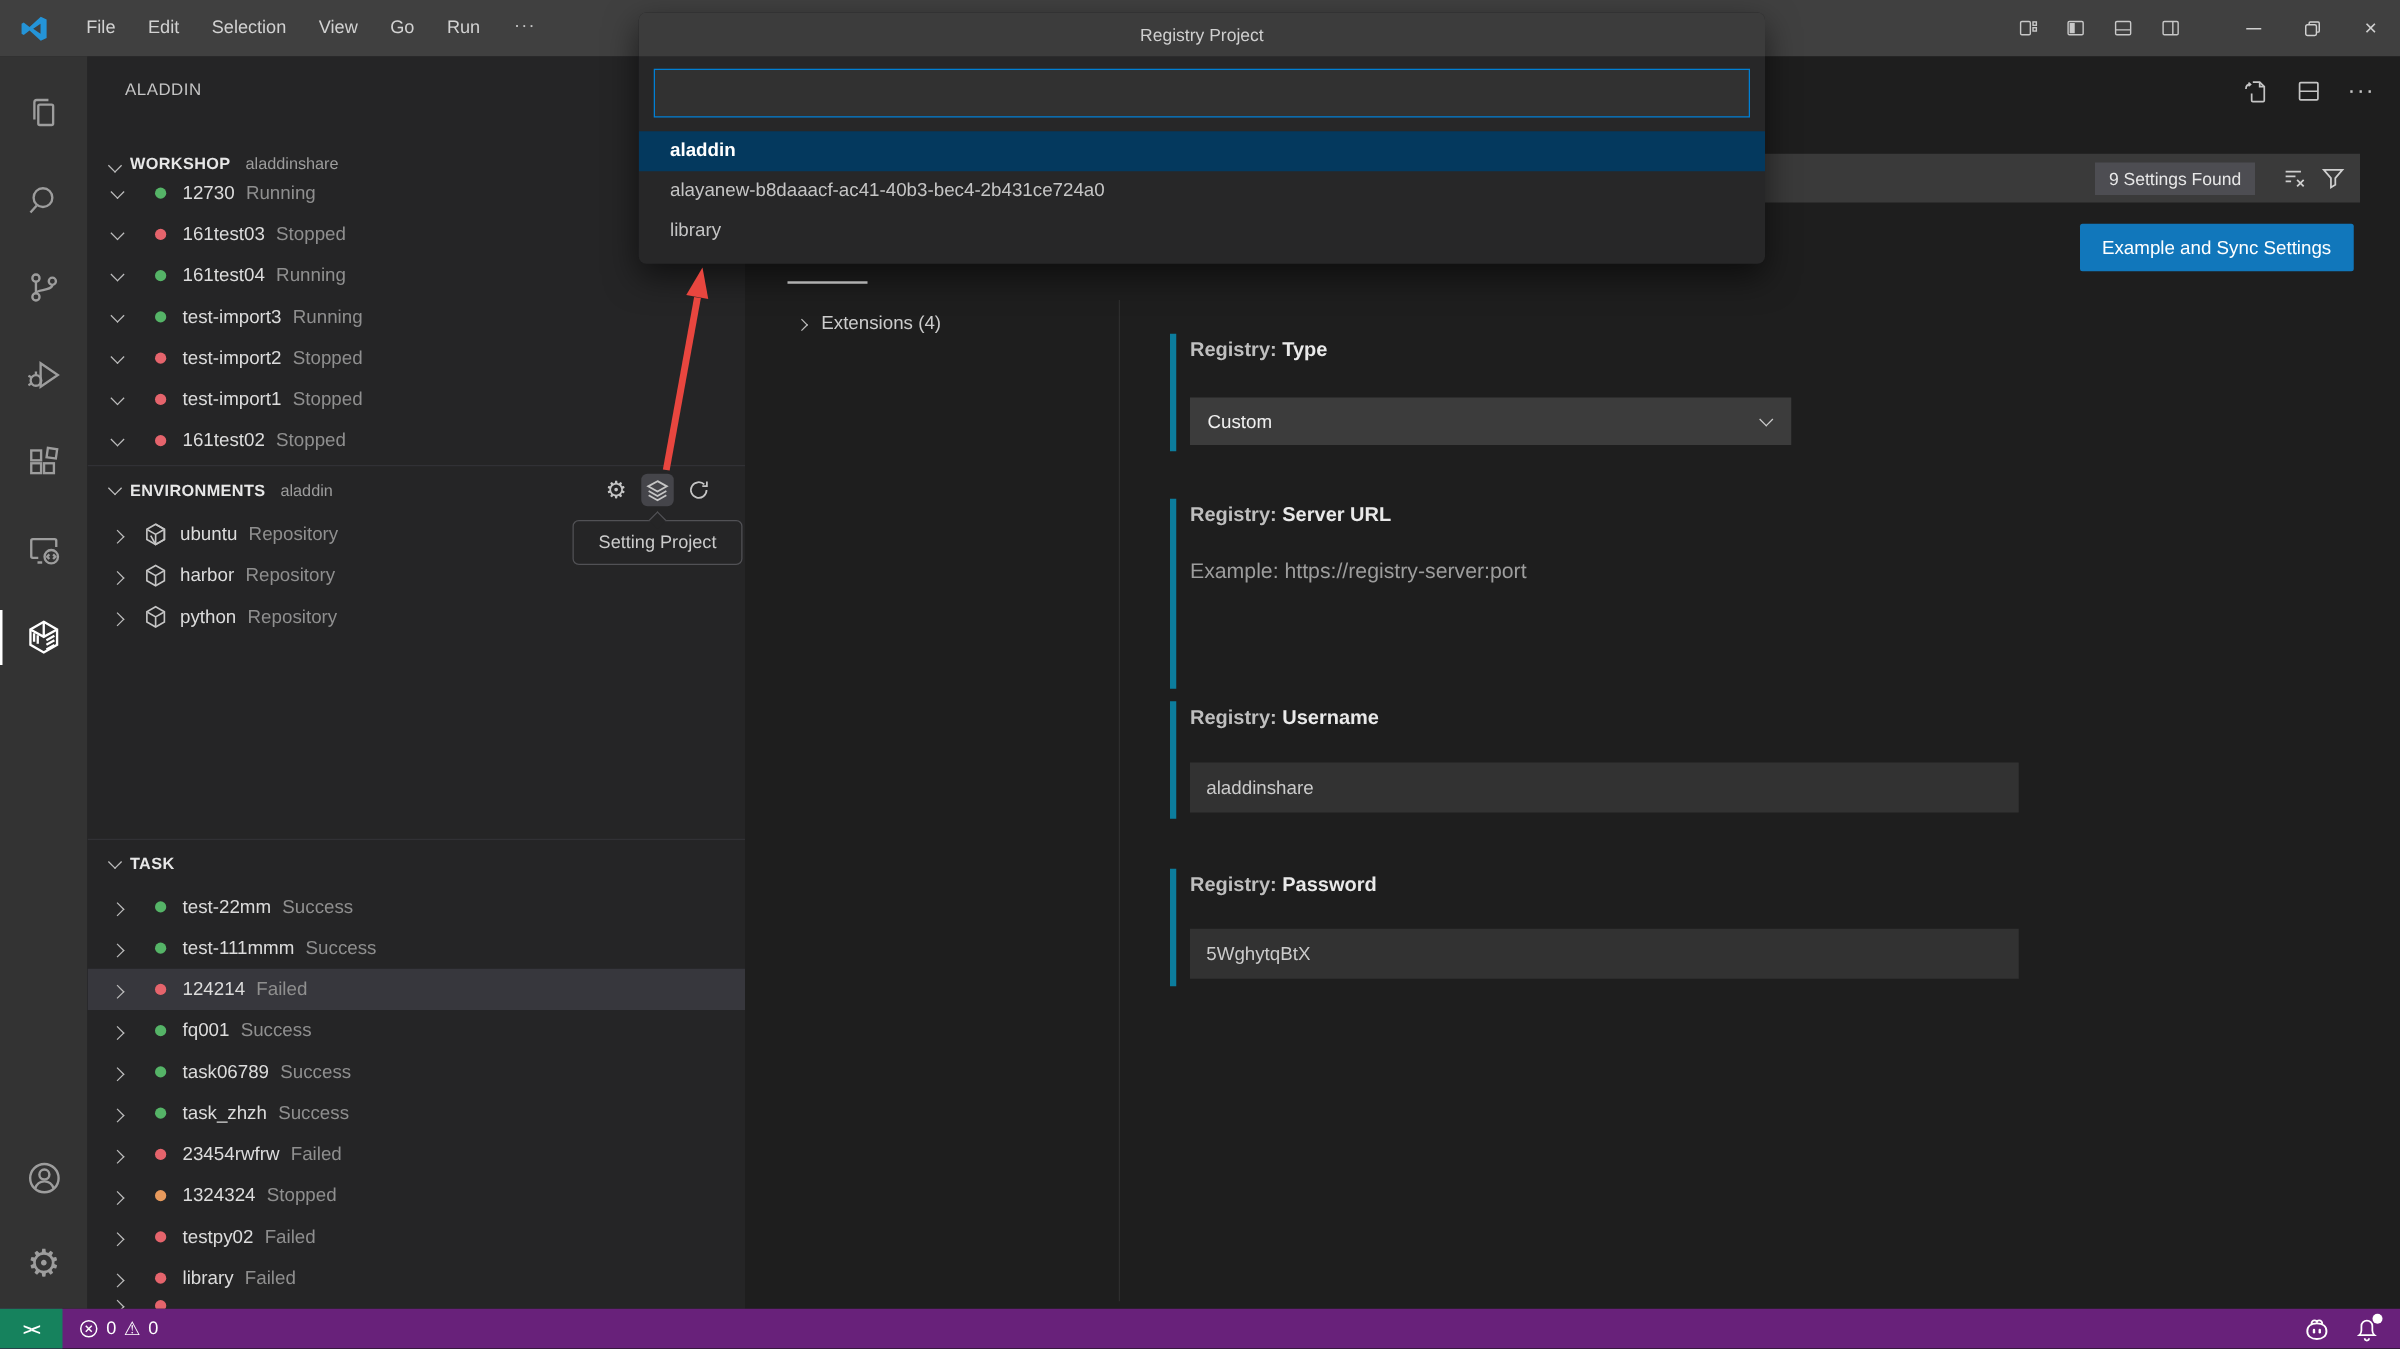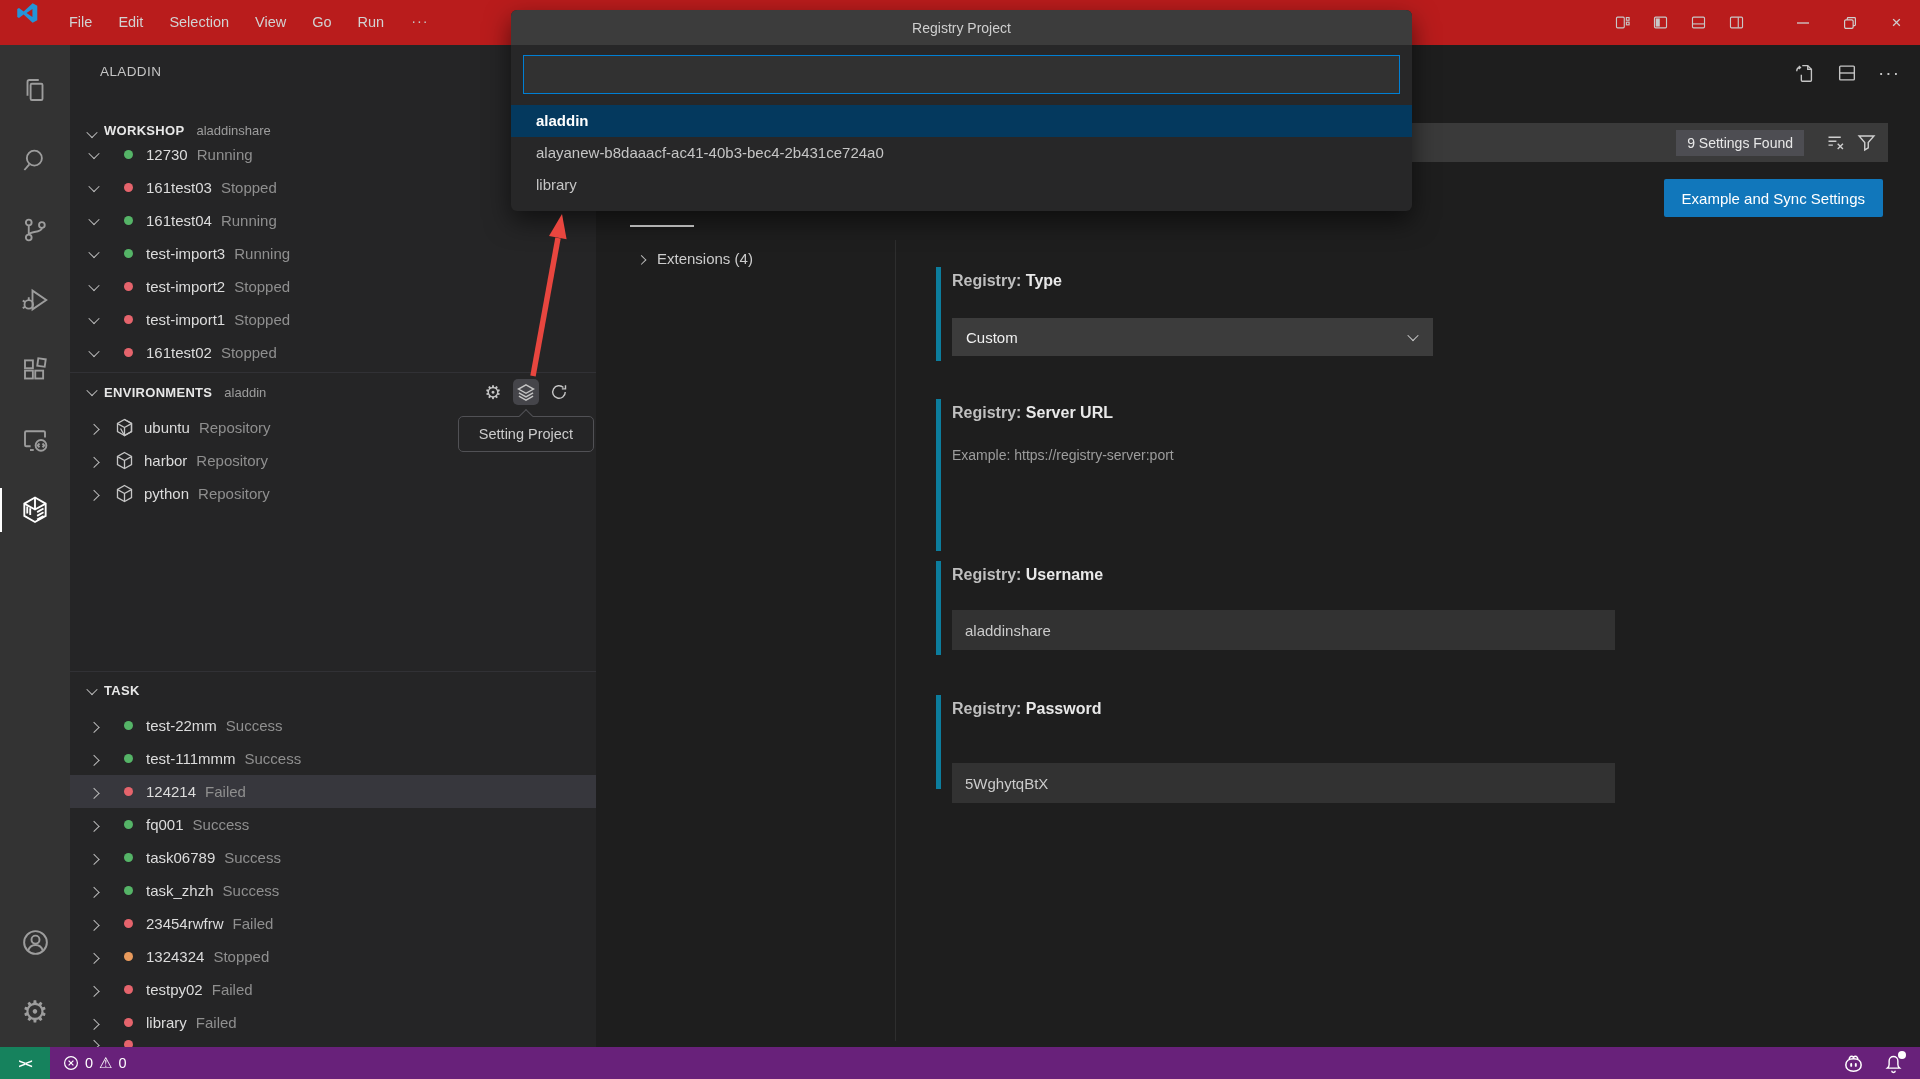--- a/index.html
+++ b/index.html
@@ -1,20 +1,20 @@
 <!DOCTYPE html>
 <html style="--accent_blue: #1177bb; --focus_border: #007fd4; --quickpick_selected_bg: #04395e; --modified_indicator: #0c7d9d; --status_running: #55b467; --status_stopped: #e5646c; --status_stopped_orange: #e89a5c; --statusbar_bg: #68217a; --remote_bg: #16825d; --arrow_red: #e8463f;"><head>
 <meta charset="utf-8">
 <style>
   * { margin:0; padding:0; box-sizing:border-box; }
   body { font-family:"Liberation Sans","DejaVu Sans",sans-serif; background:#000; }
   .screen { position:relative; width:1920px; height:1079px; background:#1e1e1e; overflow:hidden; color:#ccc; font-size:15px; }
 
   
-  .titlebar { position:absolute; left:0; top:0; right:0; height:45px; background:#b91c1c; display:flex; align-items:flex-start; z-index:5; }
+  .titlebar { position:absolute; left:0; top:0; right:0; height:45px; background:#404040; display:flex; align-items:center; z-index:5; }
   .vscode-logo { margin-left:14px; width:26px; height:26px; flex:0 0 auto; }
   .menus { display:flex; margin-left:16px; font-size:14.5px; color:#d2d2d2; }
   .menu-item { padding:0 13px; height:45px; line-height:45px; }
   .menu-more { padding:0 14px; height:45px; line-height:43px; color:#c5c5c5; letter-spacing:1px; }
   .win-right { position:absolute; right:0; top:0; height:45px; display:flex; align-items:center; }
   .wc-icon { width:38px; height:45px; display:flex; align-items:center; justify-content:center; color:#c8c8c8; }
   .win-ctrl { width:47px; height:45px; display:flex; align-items:center; justify-content:center; color:#d0d0d0; font-size:17px; }
   .win-gap { width:24px; }
 
   
@@ -71,27 +71,27 @@
   .splitter { position:absolute; left:299px; top:195px; bottom:6px; width:1px; background:#2e2e2e; }
 
   .ind { position:absolute; left:340px; width:5px; background:var(--modified_indicator,#0c7d9d); }
   .ind.i1 { top:222px; height:94px; }
   .ind.i2 { top:354px; height:152px; }
   .ind.i3 { top:516px; height:94px; }
   .ind.i4 { top:650px; height:94px; }
   .slabel { position:absolute; left:356px; font-size:16px; }
   .slabel .cat { color:#bfbfbf; font-weight:600; }
   .slabel .nm { color:#e9e9e9; font-weight:700; }
-  .sdesc { position:absolute; left:356px; font-size:14px; color:#9d9d9d; }
+  .sdesc { position:absolute; left:356px; font-size:17px; color:#9d9d9d; }
   .sinput { position:absolute; left:356px; width:663px; background:#323232; border:none; color:#cbcbcb; font-size:15px; padding:0 13px; font-family:inherit; }
   .sselect { position:absolute; left:356px; top:273px; width:481px; height:38px; background:#3c3c3c; color:#f0f0f0; font-size:15px; display:flex; align-items:center; padding:0 14px; }
   .sselect .chev { position:absolute; right:16px; border-color:#cccccc; }
   .l1 { top:227px; } .l2 { top:359px; } .d2 { top:402px; }
   .in2 { top:457px; height:44px; } .l3 { top:521px; } .in3 { top:565px; height:40px; }
-  .l4 { top:655px; } .in4 { top:718px; height:40px; }
+  .l4 { top:655px; } .in4 { top:698px; height:40px; }
 
   
   .quickpick { position:absolute; left:511px; top:10px; width:901px; height:201px; background:#272728; border-radius:6px; box-shadow:0 10px 26px rgba(0,0,0,.55); z-index:20; overflow:hidden; }
   .qp-title { height:35px; background:#3c3c3c; display:flex; align-items:center; justify-content:center; font-size:14px; color:#cfcfcf; }
   .qp-input { position:absolute; left:12px; right:12px; top:45px; height:39px; background:#313131; border:1.5px solid var(--focus_border,#007fd4); color:#eee; font-size:15px; padding:0 10px; font-family:inherit; }
   .qp-list { position:absolute; left:0; right:0; top:95px; }
   .qp-item { height:32px; line-height:32px; padding-left:25px; font-size:15px; color:#c5c5c5; }
   .qp-item.selected { background:var(--quickpick_selected_bg,#04395e); color:#fff; font-weight:600; }
 
   

